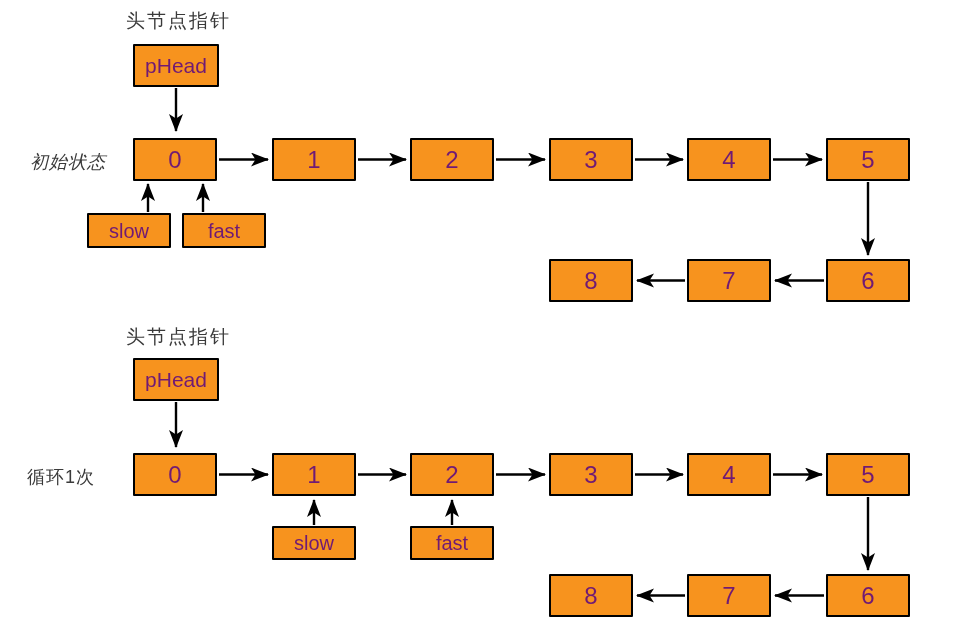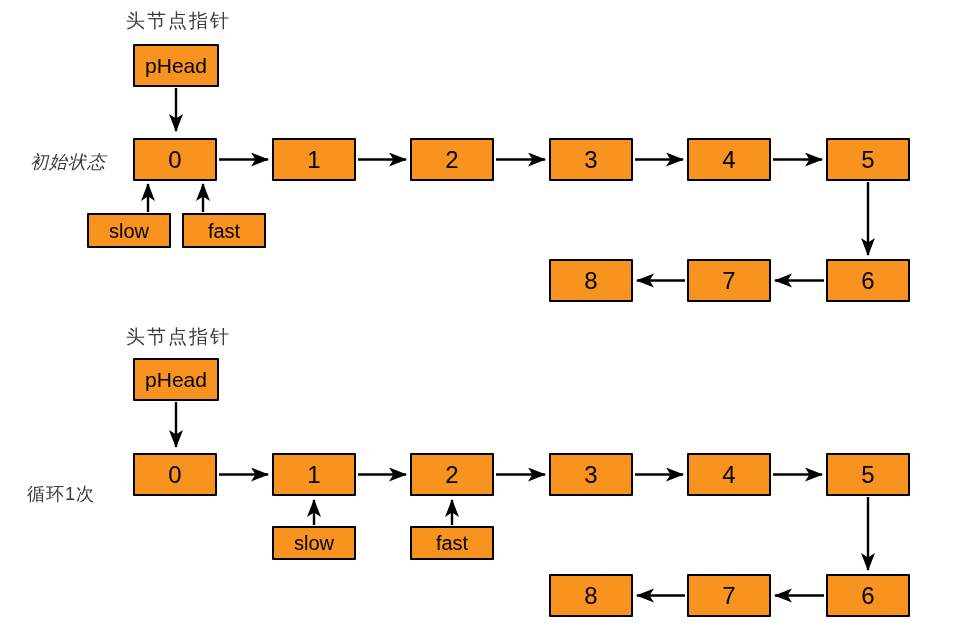--- a/index.html
+++ b/index.html
@@ -25,21 +25,21 @@
   }
   .box {
     position: absolute;
     box-sizing: border-box;
     background: #F7931E;
     border: 2px solid #000000;
     border-radius: 1px;
     display: flex;
     align-items: center;
     justify-content: center;
-    color: #000000;
+    color: #701a75;
     line-height: 1;
   }
   .node {
     width: 84px;
     height: 43px;
     font-size: 24px;
   }
   .phead {
     width: 86px;
     height: 43px;
@@ -119,21 +119,21 @@
 
   <div class="box node" style="left:826px; top:259px;">6</div>
   <div class="box node" style="left:687px; top:259px;">7</div>
   <div class="box node" style="left:549px; top:259px;">8</div>
 
   <div class="box ptr" style="left:87px;  top:213px;">slow</div>
   <div class="box ptr" style="left:182px; top:213px;">fast</div>
 
   <div class="zh-label" style="left:126px; top:324px;">头节点指针</div>
   <div class="box phead" style="left:133px; top:358px;">pHead</div>
-  <div class="zh-label zh-small" style="left:27px; top:482px;">循环1次</div>
+  <div class="zh-label zh-small" style="left:27px; top:465px;">循环1次</div>
 
   <div class="box node" style="left:133px; top:453px;">0</div>
   <div class="box node" style="left:272px; top:453px;">1</div>
   <div class="box node" style="left:410px; top:453px;">2</div>
   <div class="box node" style="left:549px; top:453px;">3</div>
   <div class="box node" style="left:687px; top:453px;">4</div>
   <div class="box node" style="left:826px; top:453px;">5</div>
 
   <div class="box node" style="left:826px; top:574px;">6</div>
   <div class="box node" style="left:687px; top:574px;">7</div>

